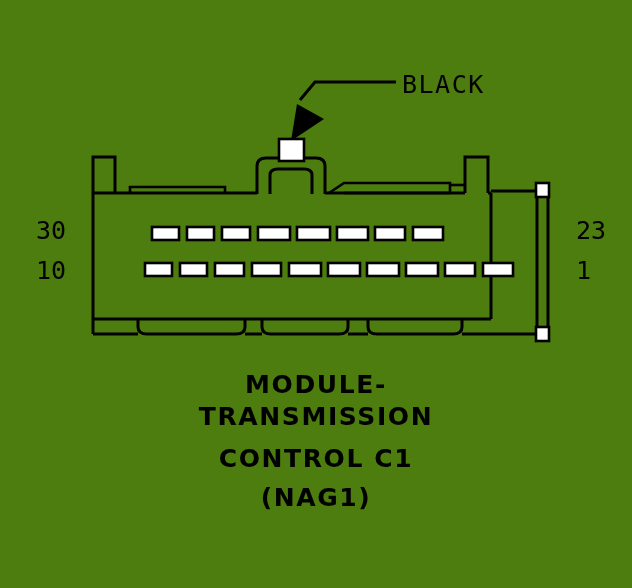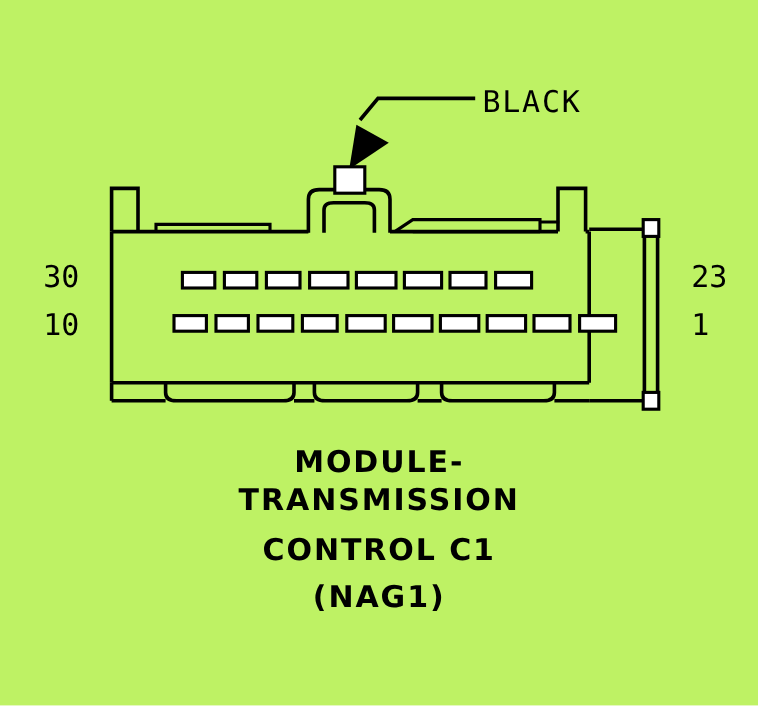--- a/index.html
+++ b/index.html
@@ -11,21 +11,21 @@
   body {
     width: 632px;
     height: 588px;
     overflow: hidden;
     font-family: "Liberation Sans", sans-serif;
   }
   #diagram-root {
     position: relative;
     width: 632px;
     height: 588px;
-    background: #bef264;
+    background: #4d7c0f;
   }
   svg#connector-svg {
     position: absolute;
     left: 0;
     top: 0;
     width: 632px;
     height: 588px;
     display: block;
   }
   .stroke-shape {

